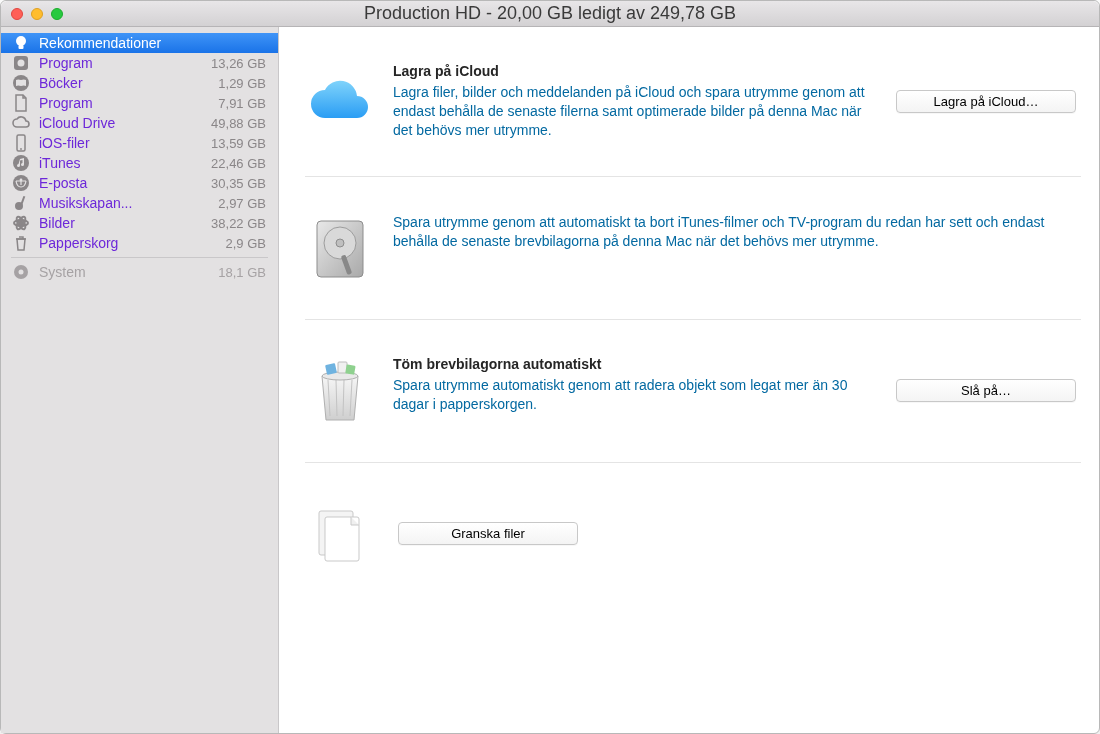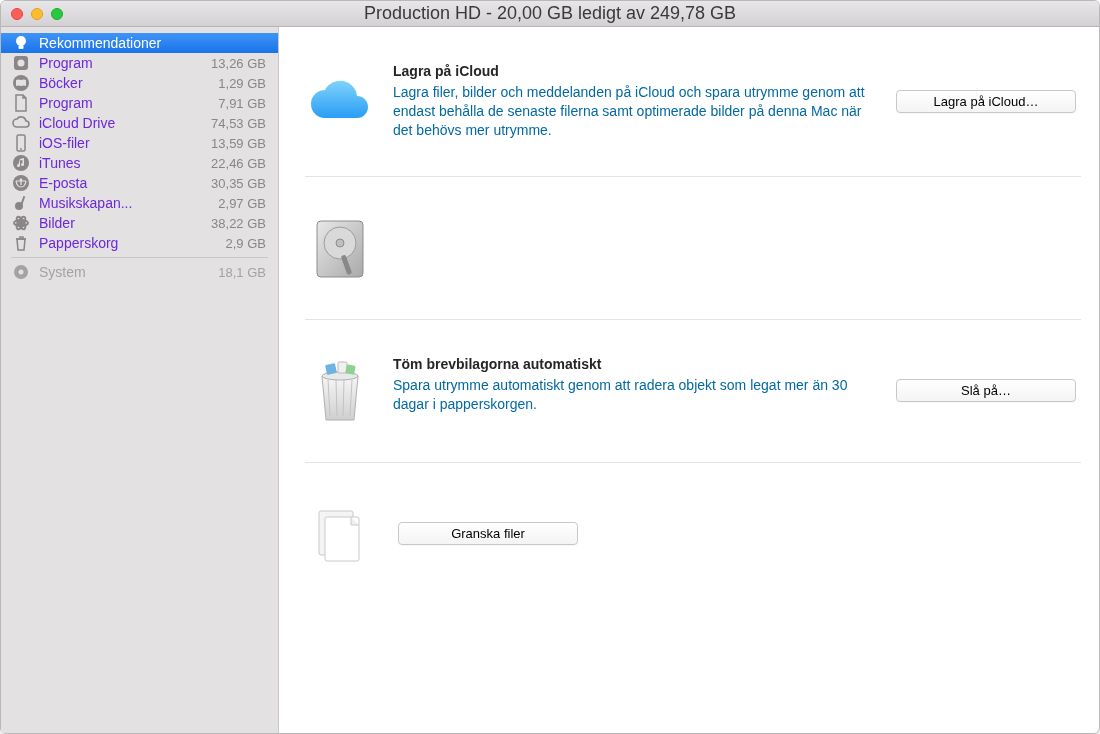--- a/index.html
+++ b/index.html
@@ -168,21 +168,21 @@
           <span class="side-label">Program</span>
           <span class="side-size">7,91 GB</span>
         </div>
         <div class="side-item">
           <span class="side-icon">
             <svg width="20" height="20" viewBox="0 0 20 20">
               <use href="#i-cloud"></use>
             </svg>
           </span>
           <span class="side-label">iCloud Drive</span>
-          <span class="side-size">74,53 GB</span>
+          <span class="side-size">49,88 GB</span>
         </div>
         <div class="side-item">
           <span class="side-icon">
             <svg width="20" height="20" viewBox="0 0 20 20">
               <use href="#i-phone"></use>
             </svg>
           </span>
           <span class="side-label">iOS-filer</span>
           <span class="side-size">13,59 GB</span>
         </div>
@@ -273,20 +273,21 @@
                   <stop offset="1" stop-color="#a9a9a9"></stop>
                 </linearGradient>
               </defs>
               <rect x="6" y="4" width="46" height="56" rx="4" fill="url(#ghd)" stroke="#8d8d8d"></rect>
               <circle cx="29" cy="26" r="16" fill="#d9d9d9" stroke="#9c9c9c"></circle>
               <circle cx="29" cy="26" r="4" fill="#bfbfbf" stroke="#8d8d8d"></circle>
               <rect x="33" y="38" width="5" height="20" rx="2" transform="rotate(-20 35 48)" fill="#888"></rect>
             </svg>
           </div>
           <div class="sec-text">
+            <div class="sec-desc">Spara utrymme genom att automatiskt ta bort iTunes-filmer och TV-program du redan har sett och endast behålla de senaste brevbilagorna på denna Mac när det behövs mer utrymme.</div>
           </div>
         </div>
         <div class="section">
           <div class="sec-icon">
             <svg width="56" height="64" viewBox="0 0 56 64">
               <defs>
                 <linearGradient id="gtr" x1="0" y1="0" x2="0" y2="1">
                   <stop offset="0" stop-color="#f6f6f6"></stop>
                   <stop offset="1" stop-color="#cfcfcf"></stop>
                 </linearGradient>

